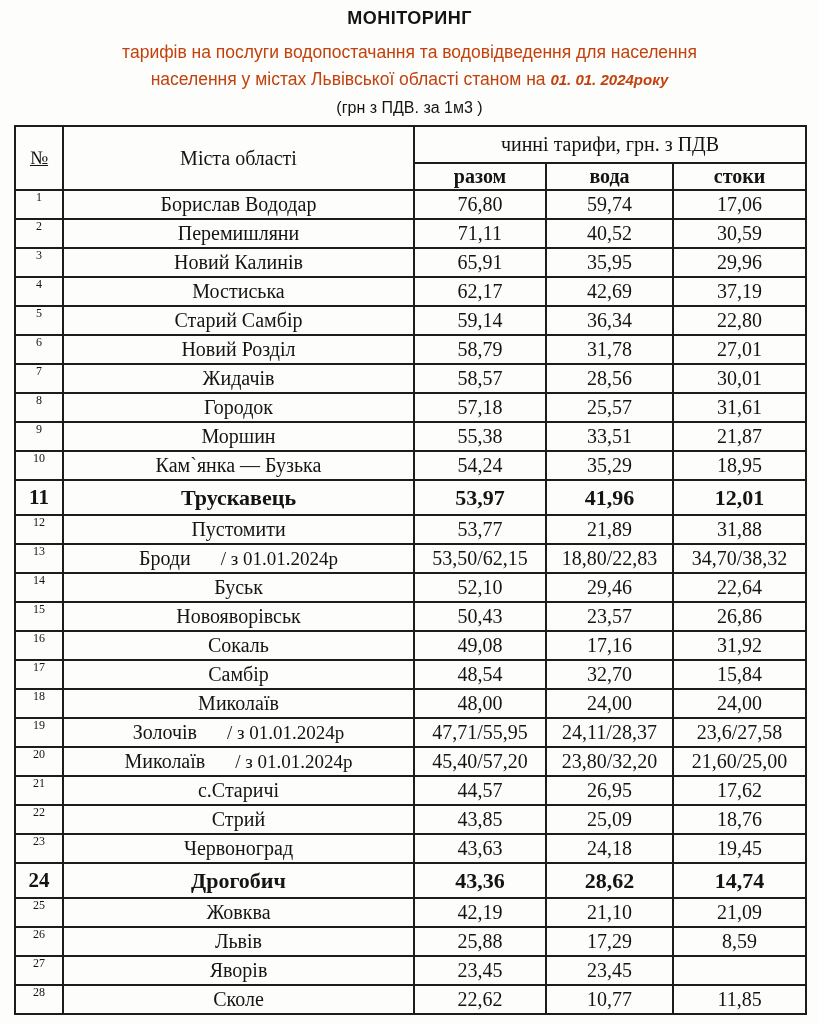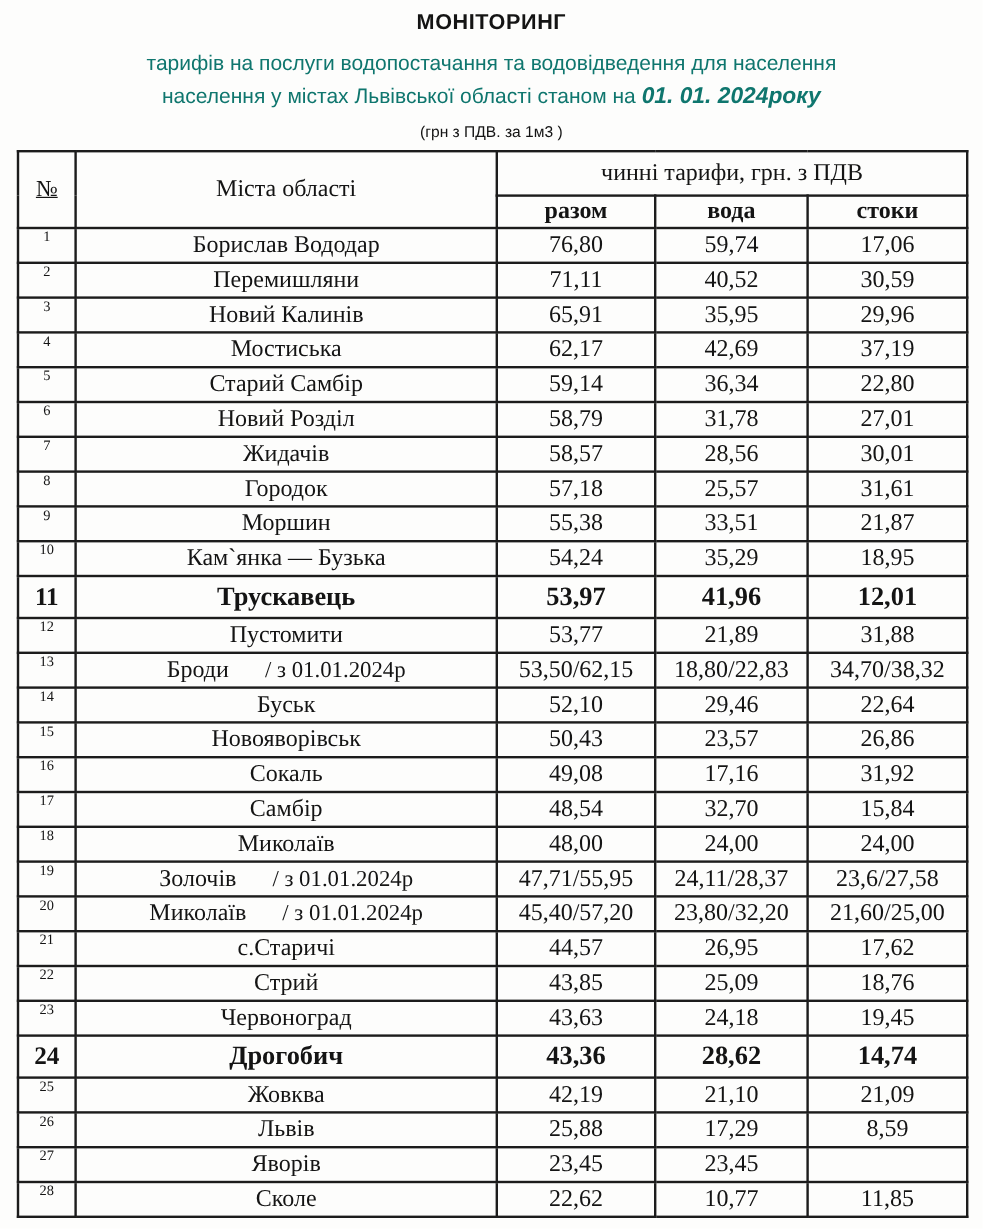--- a/index.html
+++ b/index.html
@@ -24,29 +24,29 @@
   }
   .doc-title {
     font-size: 18px;
     font-weight: bold;
     letter-spacing: 0.5px;
     margin-bottom: 10px;
   }
   .doc-subtitle {
     font-size: 17.5px;
     line-height: 1.55;
-    color: #0f766e;
+    color: #c2410c;
   }
   .doc-date {
     font-weight: bold;
     font-style: italic;
-    font-size: 19px;
+    font-size: 15px;
   }
   .unit-note {
-    font-size: 13px;
+    font-size: 16px;
     margin-top: 6px;
   }
   
   table.tariffs {
     font-family: "Liberation Serif", "DejaVu Serif", serif;
     border-collapse: collapse;
     margin: 8px auto 0 14px;
     width: 791px;
     table-layout: fixed;
   }

